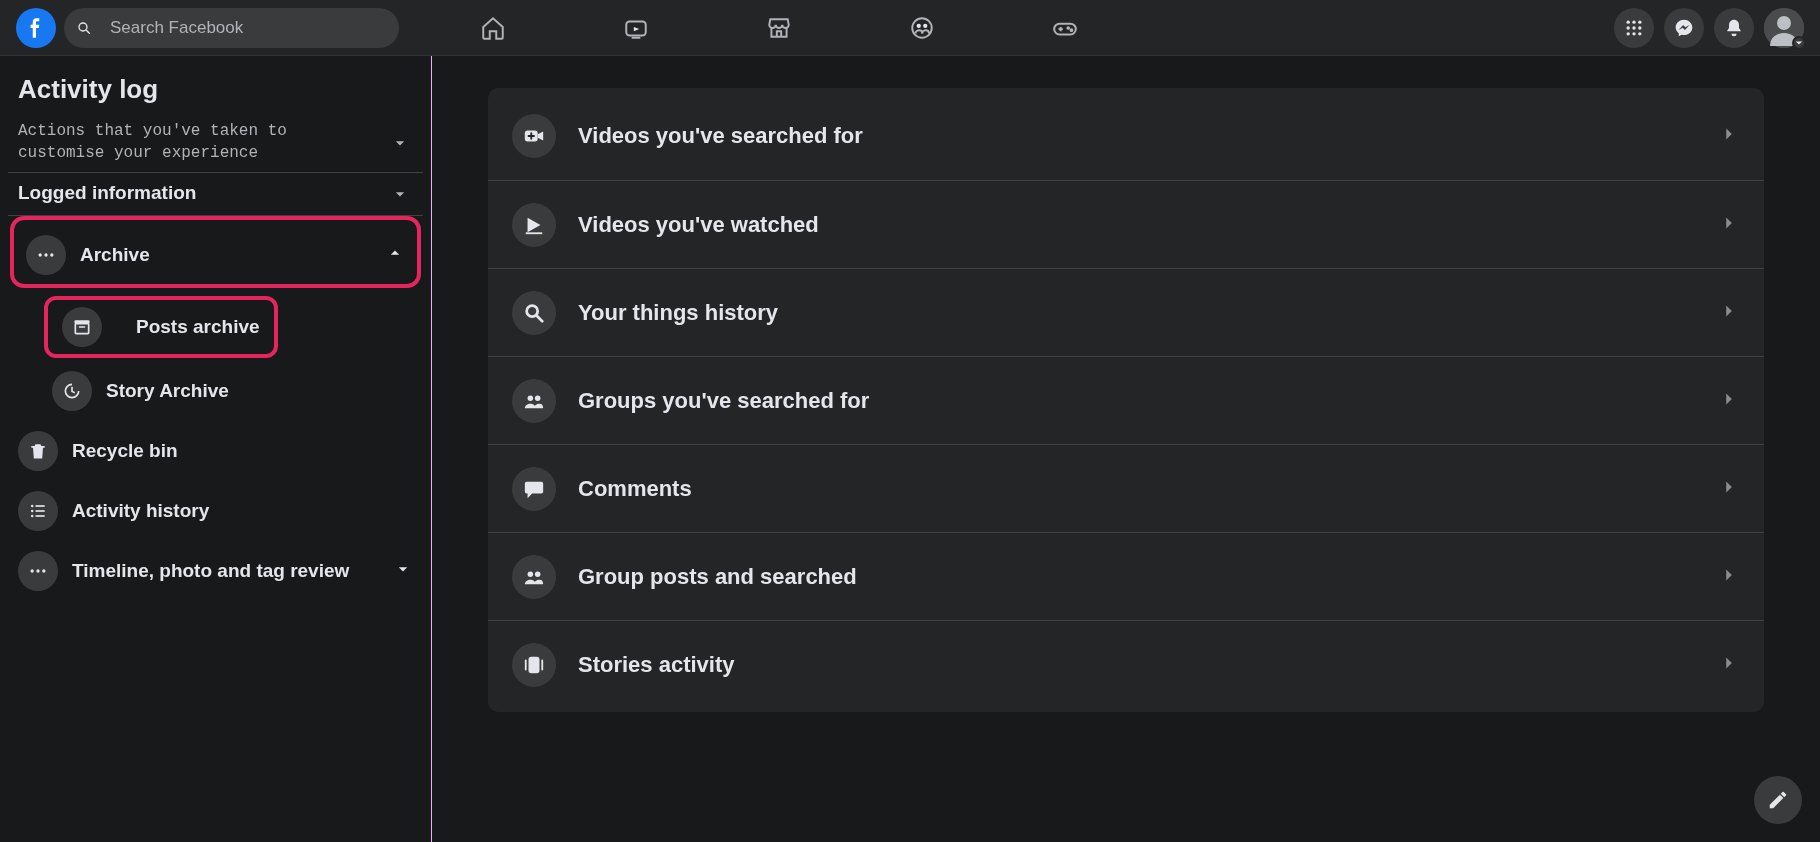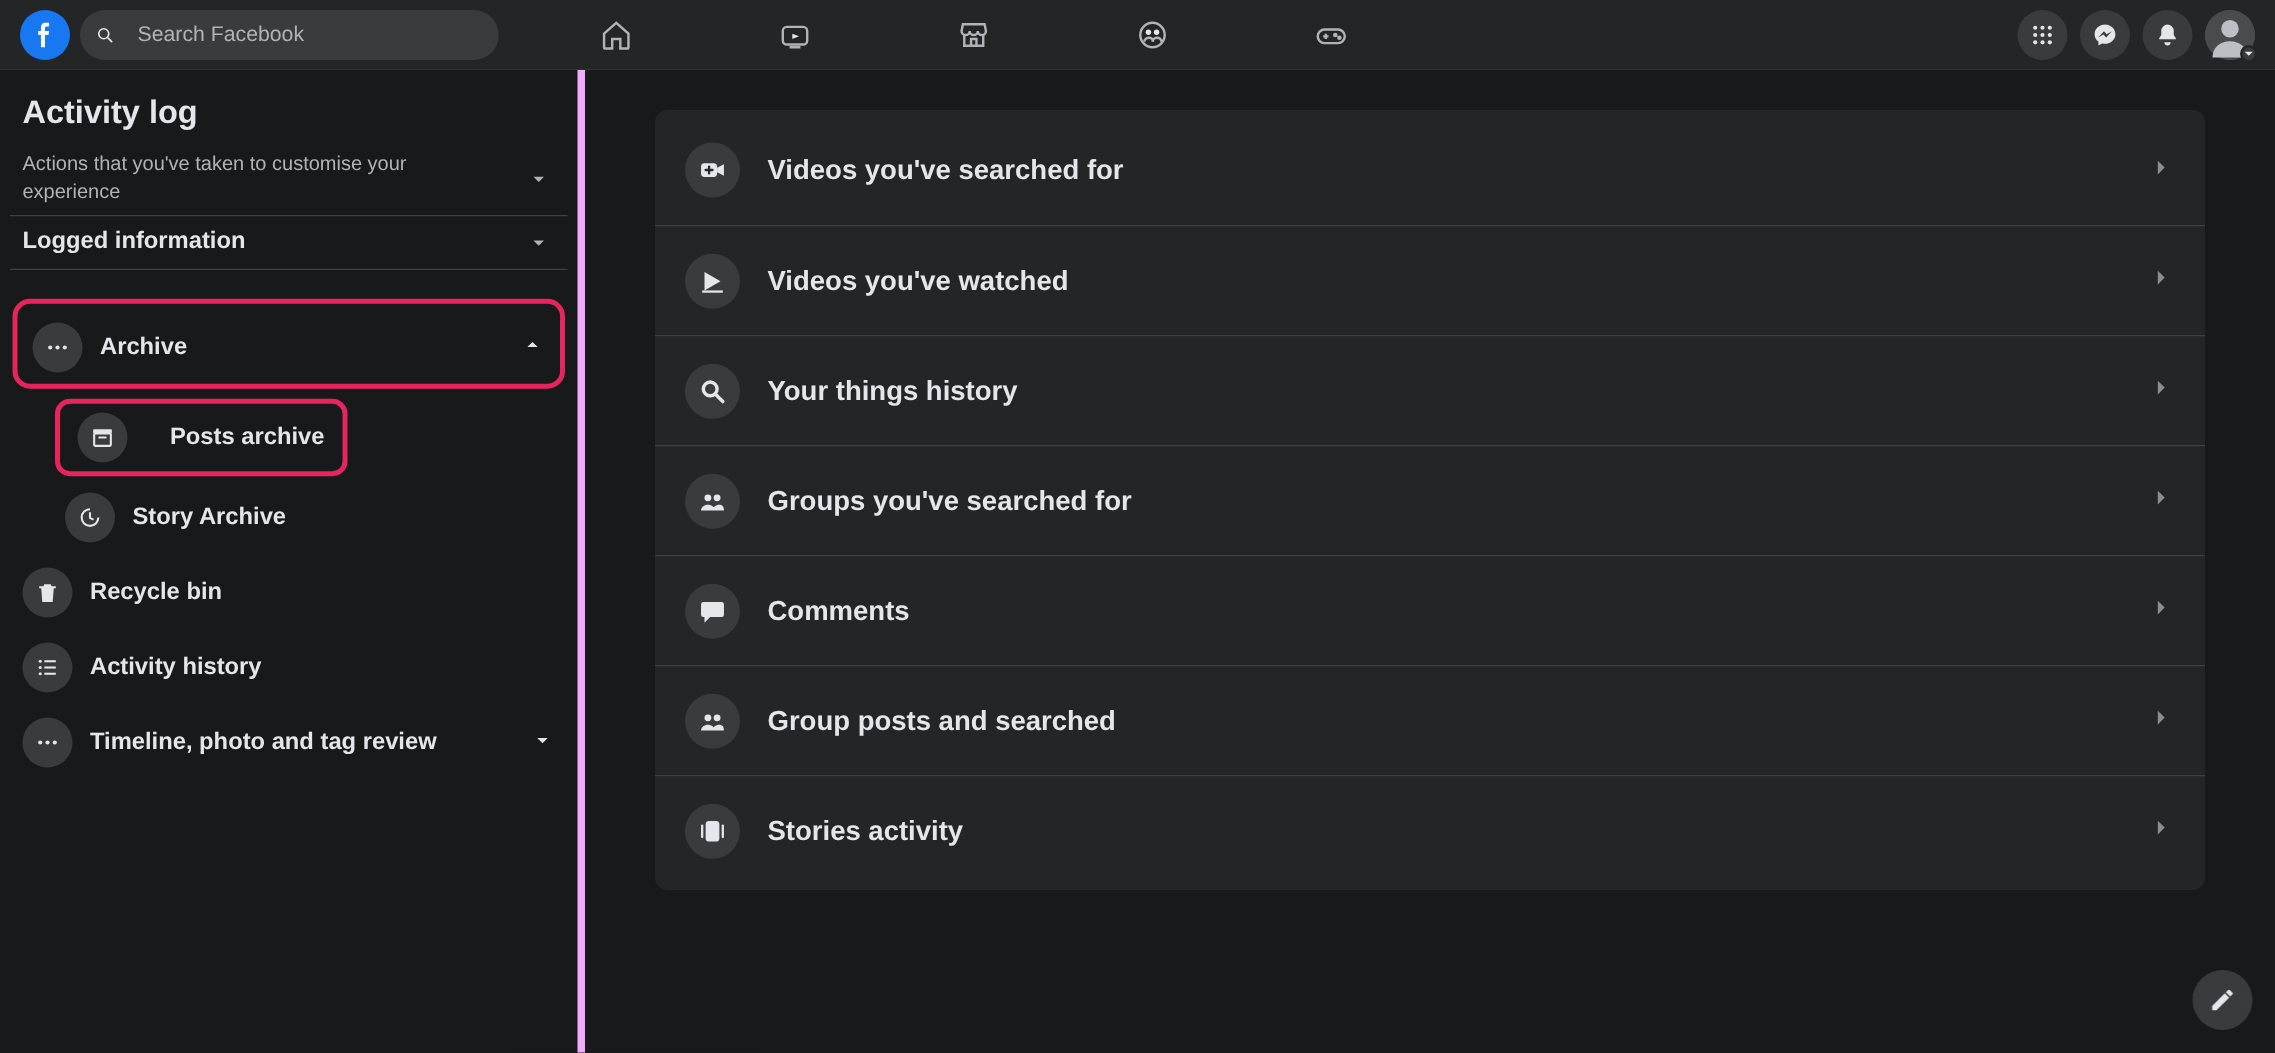--- a/index.html
+++ b/index.html
@@ -29,30 +29,30 @@
   .right-cluster{display:flex;align-items:center;gap:10px;}
   .circ-btn{width:40px;height:40px;border-radius:50%;background:var(--hover);display:flex;align-items:center;justify-content:center;}
   .circ-btn svg{width:20px;height:20px;fill:var(--text);}
   .avatar{width:40px;height:40px;border-radius:50%;background:#4a4b4c;position:relative;overflow:visible;}
   .avatar svg{width:40px;height:40px;}
   .avatar-badge{position:absolute;right:-2px;bottom:-2px;width:14px;height:14px;border-radius:50%;background:#3a3b3c;border:2px solid var(--panel);display:flex;align-items:center;justify-content:center;}
   .avatar-badge svg{width:8px;height:8px;fill:var(--text);}
   
   .page{position:absolute;top:56px;left:0;right:0;bottom:0;display:flex;}
   
-  .sidebar{width:468px;border-right:6px solid #f0abfc;display:flex;flex-direction:column;overflow:hidden;}
+  .sidebar{width:432px;border-right:1px solid #f0abfc;display:flex;flex-direction:column;overflow:hidden;}
   .sidebar-title{padding:18px 16px 8px 18px;font-size:26px;font-weight:700;}
   .side-scroll{flex:1;overflow-y:auto;padding:0 8px 16px 8px;}
   .side-scroll::-webkit-scrollbar{width:8px;}
   .side-scroll::-webkit-scrollbar-thumb{background:#4a4b4c;border-radius:4px;}
   .sb-section{padding:8px 10px;border-bottom:1px solid var(--divider);}
   .sb-section:last-of-type{border-bottom:none;}
   .sb-row{display:flex;align-items:center;justify-content:space-between;}
   .sb-heading{font-size:19px;font-weight:600;color:var(--text);margin-bottom:2px;}
-  .sb-sub{font-size:16px;color:var(--muted);line-height:1.35;padding-right:30px;}
+  .sb-sub{font-size:16px;color:var(--muted);line-height:1.35;padding-right:30px;font-family:Liberation Mono, monospace;}
   .sb-chevron{width:26px;height:26px;flex-shrink:0;display:flex;align-items:center;justify-content:center;}
   .sb-chevron svg{width:20px;height:20px;fill:var(--muted);}
   
   .arc-row{display:flex;align-items:center;height:54px;border-radius:8px;padding:0 10px;position:relative;margin-top:6px;}
   .arc-ico{width:40px;height:40px;border-radius:50%;background:var(--hover);display:flex;align-items:center;justify-content:center;margin-right:14px;flex-shrink:0;}
   .arc-ico svg{width:20px;height:20px;fill:var(--text);}
   .arc-label{font-size:19px;font-weight:600;}
   .arc-right{margin-left:auto;}
   .arc-right svg{width:20px;height:20px;fill:var(--text);}
   .sub-row{padding-left:44px;}
@@ -195,21 +195,21 @@
           </div>
           <div class="sb-chevron">
               <svg viewBox="0 0 24 24">
                 <path d="M7 10l5 5 5-5z"></path>
               </svg>
             </div>
         </div>
       </div>
 
       
-      <div class="highlight-box" style="margin:23px 2px 2px 2px;padding:2px;">
+      <div class="highlight-box" style="margin:0 2px 2px 2px;padding:2px;">
         <div class="arc-row">
           <div class="arc-ico">
             <svg viewBox="0 0 24 24">
                 <circle cx="5" cy="12" r="2"></circle>
                 <circle cx="12" cy="12" r="2"></circle>
                 <circle cx="19" cy="12" r="2"></circle>
               </svg>
           </div>
           <div class="arc-label">Archive</div>
           <div class="arc-right"><svg viewBox="0 0 24 24">

